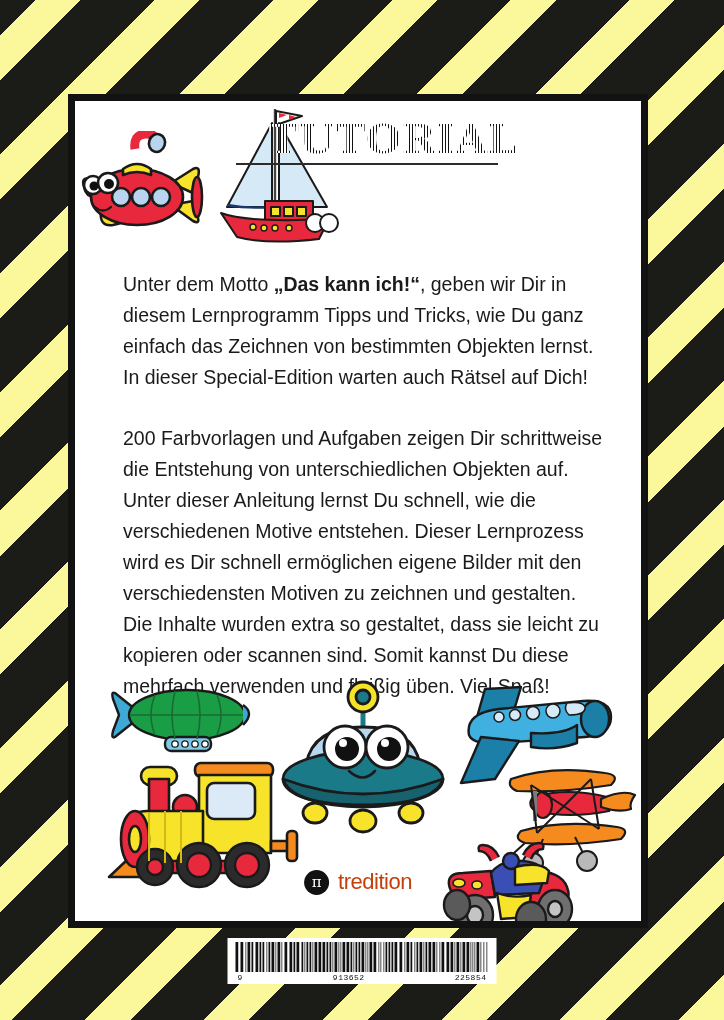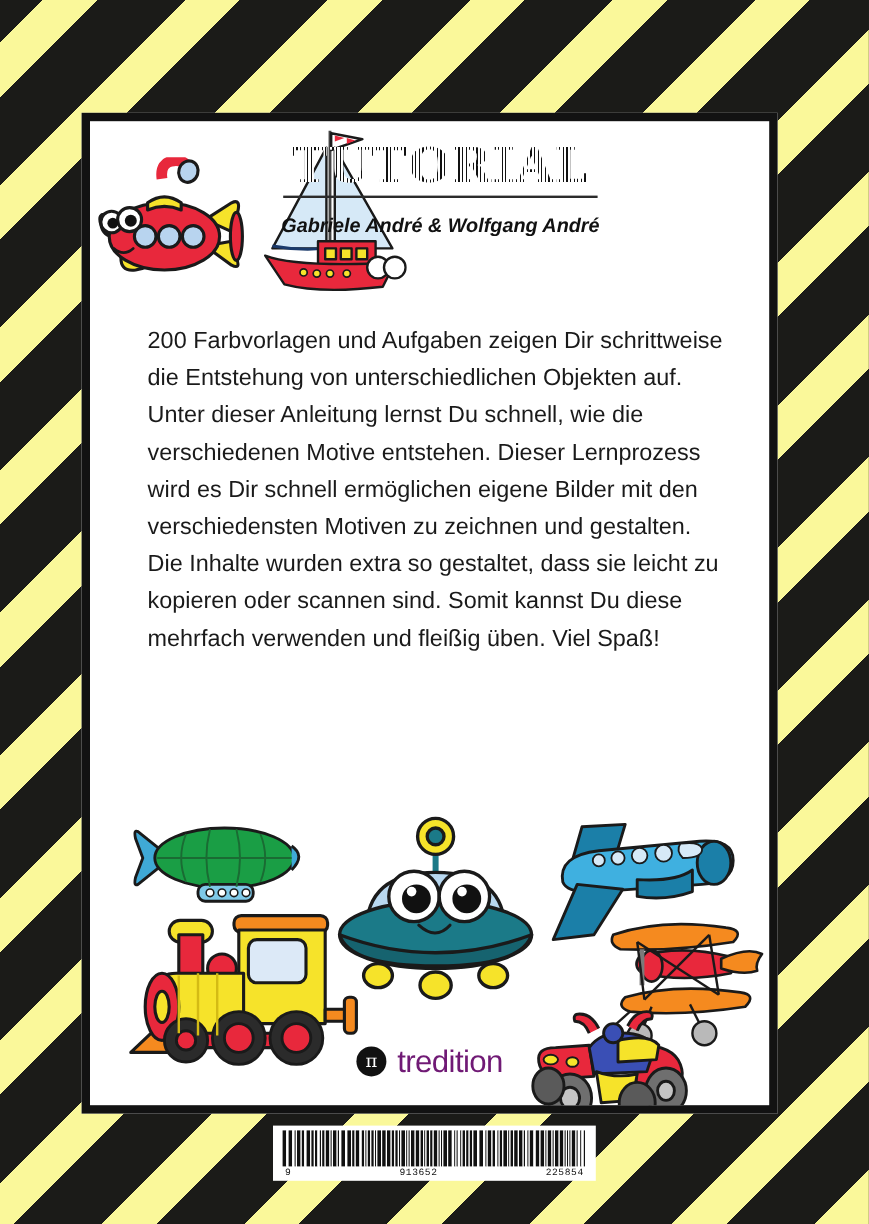--- a/index.html
+++ b/index.html
@@ -33,20 +33,21 @@
   }
   .title{
     font-family:"DejaVu Serif",serif;
     font-size:40px;font-weight:700;letter-spacing:1px;
     color:#2b2b2b;line-height:1;
     background:repeating-linear-gradient(90deg,#111 0 1px,#fff 1px 3px);
     -webkit-background-clip:text;background-clip:text;
     -webkit-text-fill-color:transparent;
     text-shadow:none;
     white-space:nowrap;
+    text-align:right;
   }
   .title-rule{
     margin:4px auto 0;width:262px;height:2px;background:#2b2b2b;
   }
   .authors{
     margin-top:14px;font-size:16.5px;font-weight:bold;font-style:italic;
     color:#111;white-space:nowrap;
   }
   
   .body-text{
@@ -61,21 +62,21 @@
   
   .publisher{
     position:absolute;left:50%;top:768px;transform:translateX(-50%);
     display:flex;align-items:center;gap:9px;
   }
   .pub-mark{
     width:25px;height:25px;border-radius:50%;background:#111;
     display:flex;align-items:center;justify-content:center;
     color:#fff;font-family:"DejaVu Serif",serif;font-size:15px;line-height:1;
   }
-  .pub-name{font-size:26px;color:#701a75;letter-spacing:-0.5px;}
+  .pub-name{font-size:22px;color:#c2410c;letter-spacing:-0.5px;}
   
   .barcode-wrap{
     position:absolute;left:50%;top:938px;transform:translateX(-50%);
     background:#ffffff;padding:4px 8px 2px;
   }
   .bars{height:30px;display:flex;align-items:flex-end;gap:0;}
   .bars i{display:block;background:#111;height:100%;}
   .bc-digits{
     display:flex;justify-content:space-between;
     font-family:"Liberation Mono",monospace;font-size:8px;color:#111;
@@ -111,21 +112,20 @@
         </g>
         <circle cx="19" cy="55" r="4.5" fill="#111"></circle>
         <circle cx="34" cy="53" r="5" fill="#111"></circle>
         <path d="M20 76 q8 7 16 0" fill="none" stroke="#1a1a1a" stroke-width="2.2" stroke-linecap="round"></path>
       </svg>
 
       
       <div class="title-block">
         <div class="title">TUTORIAL</div>
         <div class="title-rule"></div>
-        <div class="authors">Gabriele André &amp; Wolfgang André</div>
       </div>
 
       
       <svg style="left:432px;top:10px;" width="130" height="150" viewBox="0 0 130 150">
         <g stroke="#1a1a1a" stroke-width="2" stroke-linejoin="round">
           <line x1="66" y1="8" x2="66" y2="112" stroke="#444" stroke-width="2.4"></line>
           <path d="M67 10 l26 5 l-26 9 z" fill="#ffffff"></path>
           <path d="M70 12 l8 2 l-8 3 z" fill="#e8283c" stroke="none"></path>
           <path d="M80 14 l7 2 l-7 3 z" fill="#e8283c" stroke="none"></path>
           <path d="M63 22 L18 106 L63 106 Z" fill="#d6e9f7"></path>
@@ -142,20 +142,21 @@
         <g fill="#f6e32a" stroke="#1a1a1a" stroke-width="1.4">
           <circle cx="44" cy="126" r="3"></circle>
             <circle cx="55" cy="127" r="3"></circle>
           <circle cx="66" cy="127" r="3"></circle>
             <circle cx="80" cy="127" r="3"></circle>
         </g>
       </svg>
     </div>
 
     <div class="body-text">
+      <p class="para"><span>Unter dem  Motto </span><b>„Das kann ich!“</b><span>, geben wir Dir in diesem Lernprogramm Tipps und Tricks, wie Du ganz einfach das Zeichnen von bestimmten Objekten lernst. In dieser Special-Edition warten auch Rätsel auf Dich!</span></p>
       <p class="para">200 Farbvorlagen und Aufgaben zeigen Dir schrittweise die Entstehung von unterschiedlichen Objekten auf. Unter dieser Anleitung lernst Du schnell, wie die verschiedenen Motive entstehen. Dieser Lernprozess wird es Dir schnell ermöglichen eigene Bilder mit den verschiedensten Motiven zu zeichnen und gestalten. Die Inhalte wurden extra so gestaltet, dass sie leicht zu kopieren oder scannen sind. Somit kannst Du diese mehrfach verwenden und fleißig üben. Viel Spaß!</p>
     </div>
 
     <div class="art">
 
       <svg style="left:36px;top:578px;" width="150" height="80" viewBox="0 0 150 80">
         <g stroke="#1a1a1a" stroke-width="2.4" stroke-linejoin="round">
           <path d="M24 30 L4 14 Q0 12 2 20 L8 36 L2 52 Q0 60 4 58 L24 42 Z" fill="#3fa9d6"></path>
           <ellipse cx="76" cy="36" rx="58" ry="25" fill="#1a9e45"></ellipse>
           <path d="M132 26 q12 8 0 20" fill="#3fa9d6"></path>

